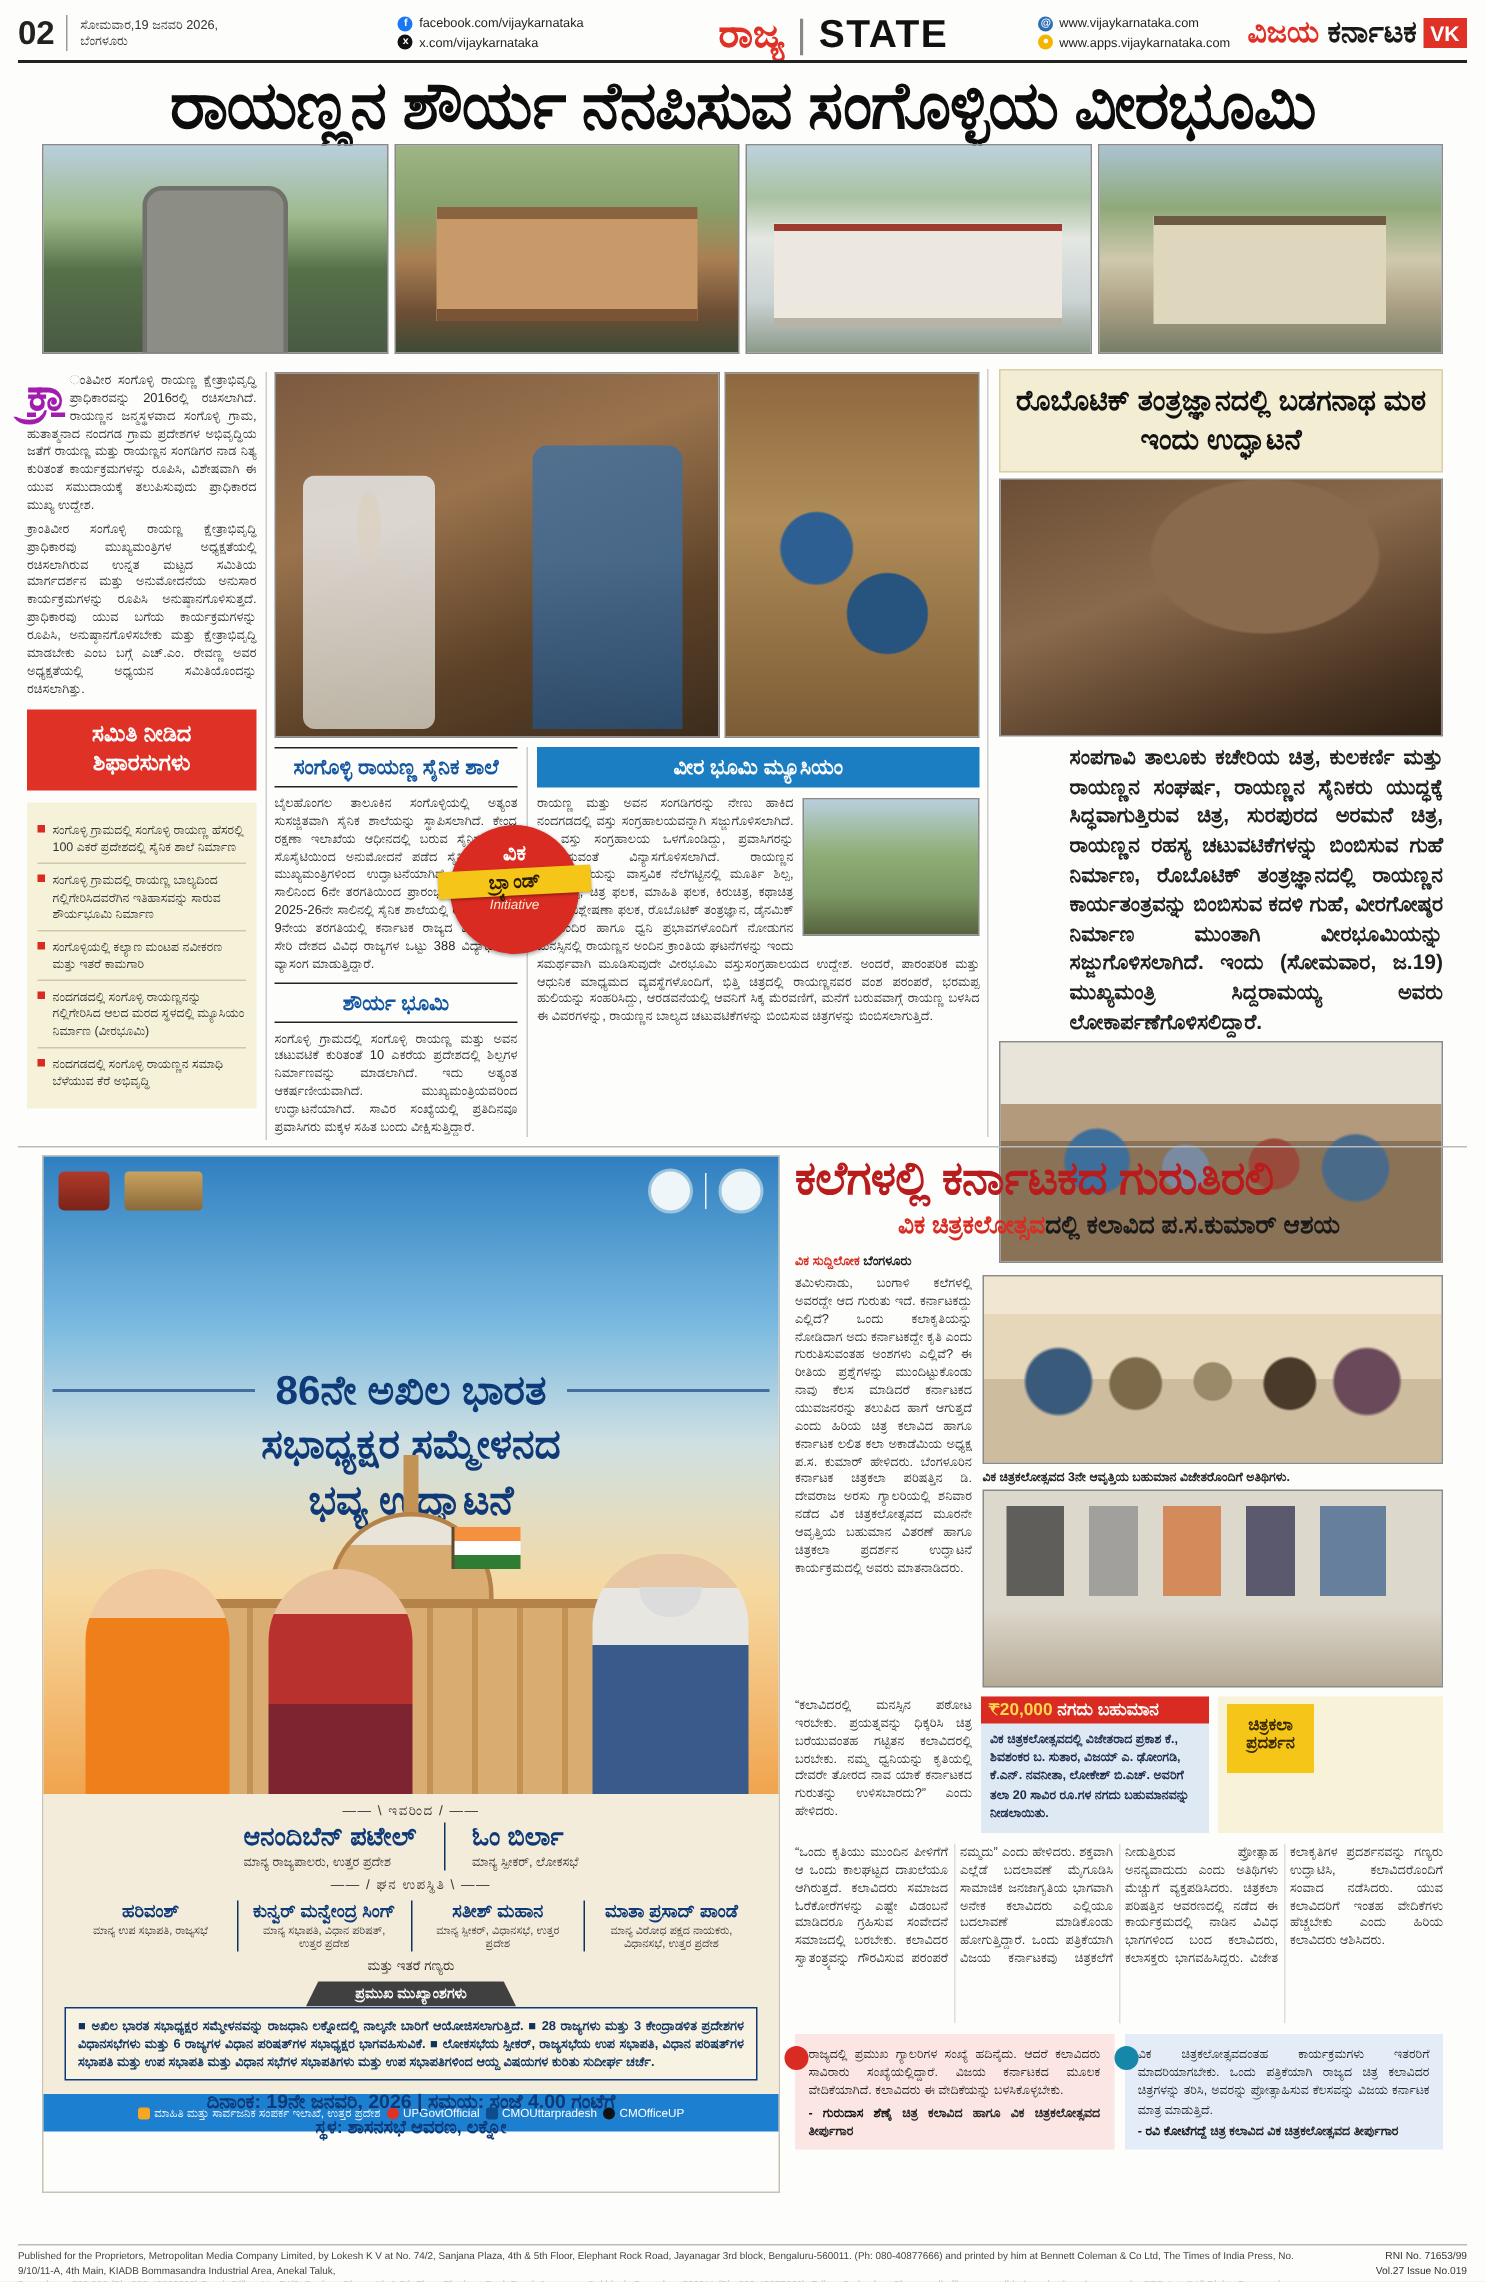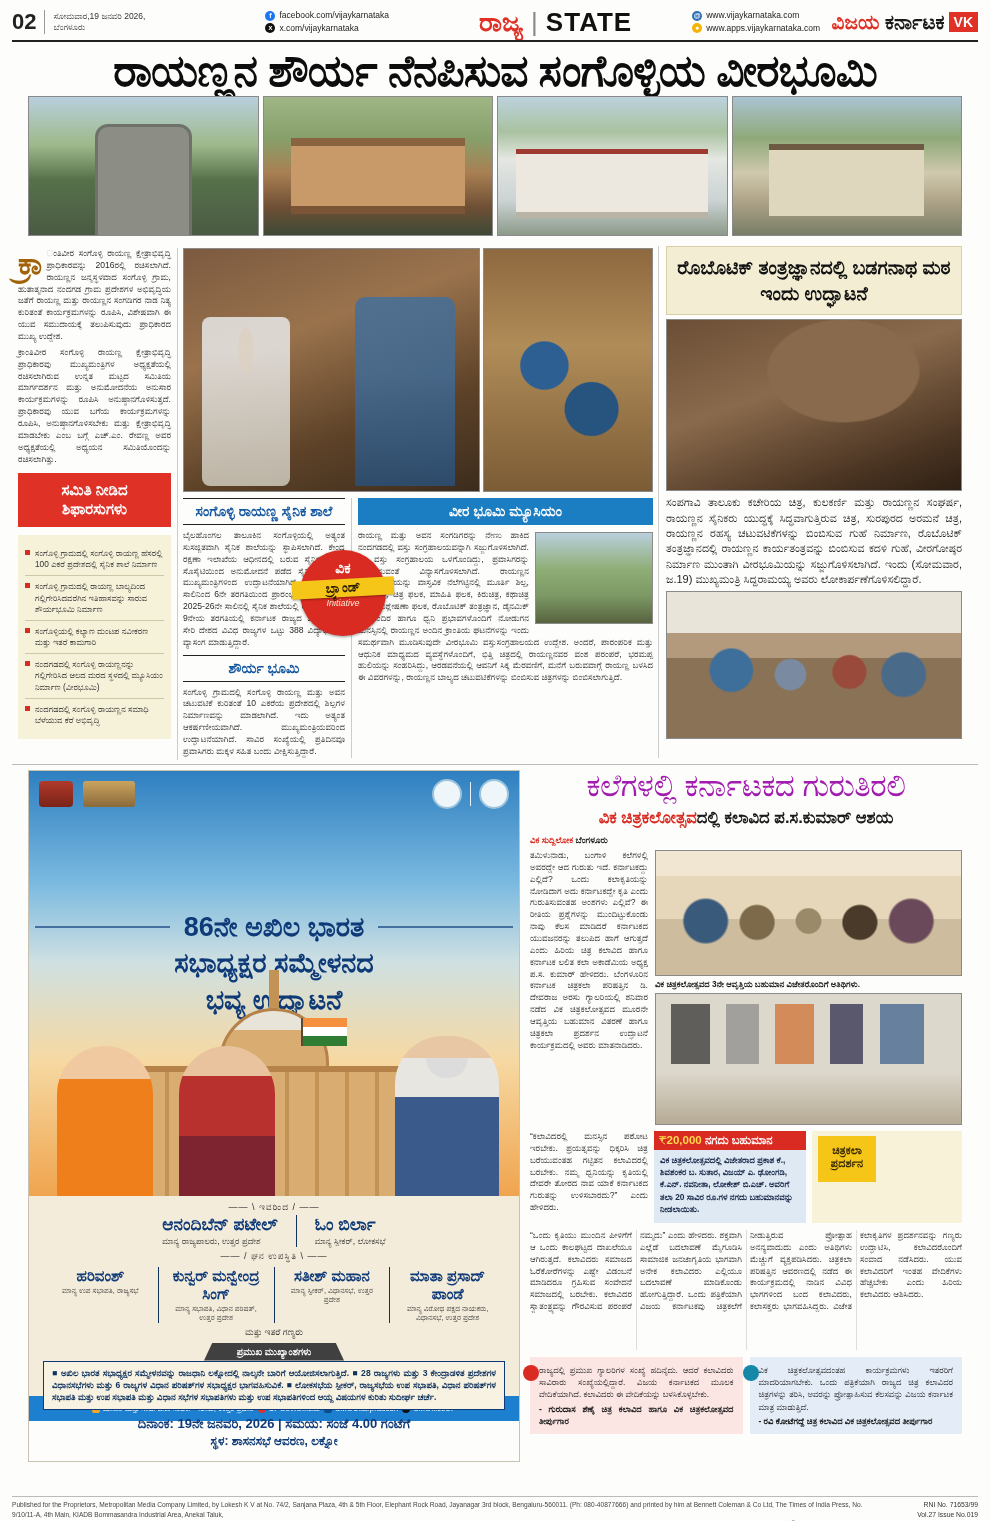--- a/index.html
+++ b/index.html
@@ -34,21 +34,21 @@
   .ph2 { background:linear-gradient(180deg,#9fb585 0%,#87a06b 30%,#a97f52 55%,#6e4f35 80%,#3d4a36 100%); }
   .ph2:before { content:""; position:absolute; left:12%; top:30%; width:76%; height:55%; background:#c89a6a; box-shadow:inset 0 -8px 0 #7a5435, inset 0 8px 0 #8a6440; }
   .ph3 { background:linear-gradient(180deg,#bcd2de 0%,#a9c2a0 25%,#e4e7e2 45%,#cbd3d4 75%,#8c9a8a 100%); }
   .ph3:before { content:""; position:absolute; left:8%; top:38%; width:84%; height:50%; background:#ece8e0; box-shadow:inset 0 5px 0 #9e3a30, inset 0 -6px 0 #b9b3a6; }
   .ph4 { background:linear-gradient(180deg,#aac3d2 0%,#8fa979 30%,#cfc9ae 55%,#b0a488 75%,#777d66 100%); }
   .ph4:before { content:""; position:absolute; left:16%; top:34%; width:68%; height:52%; background:#ded6bd; box-shadow:inset 0 6px 0 #6d5a42; }
 
   
   .kn-body { font-size:8.6px; line-height:1.38; text-align:justify; color:#2a2a2a; }
   .leftcol { position:absolute; left:18px; top:248px; width:160px; height:512px; border-right:1px solid #ccc; padding-right:6px; }
-  .dropcap { float:left; font-size:30px; font-weight:700; line-height:0.9; padding:2px 3px 0 0; color:#a16207; }
+  .dropcap { float:left; font-size:30px; font-weight:700; line-height:0.9; padding:2px 3px 0 0; color:#a21caf;text-decoration:underline; }
   .redbox { margin-top:8px; background:#e03127; color:#fff; text-align:center; font-size:15px; font-weight:700; line-height:1.25; padding:8px 4px; }
   .recbox { margin-top:8px; background:#f6f1d9; padding:8px 7px; }
   .recitem { display:flex; gap:5px; font-size:8.3px; line-height:1.35; color:#333; padding:5px 0; border-bottom:1px solid #cfc8a8; }
   .recitem:last-child { border-bottom:none; }
   .sqbullet { flex:0 0 5px; width:5px; height:5px; background:#d92b21; margin-top:2px; }
 
   .midphoto { position:absolute; left:183px; top:248px; width:470px; height:244px; display:flex; gap:3px; }
   .mp1 { flex:1.75; border:1px solid #8a8a8a; background:linear-gradient(160deg,#7c5a40 0%,#9a734d 35%,#5d4228 70%,#3c2c1d 100%); }
   .mp1:before { content:""; position:absolute; left:6%; top:28%; width:30%; height:70%; background:radial-gradient(ellipse at 50% 20%, #e8e3da 0 12%, transparent 13%), linear-gradient(180deg,#e8e8e8 20%, #cfcabc 100%); border-radius:8px; opacity:.85; }
   .mp1:after { content:""; position:absolute; right:8%; top:20%; width:34%; height:78%; background:linear-gradient(180deg,#3f6e9e 0 40%, #28517c 100%); border-radius:10px 10px 0 0; opacity:.8; }
@@ -61,21 +61,21 @@
   .veerahead { background:#1c7ec2; color:#fff; font-weight:700; font-size:14px; text-align:center; padding:5px 0; margin-bottom:5px; }
   .veerasmallphoto { float:right; width:118px; height:92px; border:1px solid #8a8a8a; margin:2px 0 4px 6px; background:linear-gradient(180deg,#b9cfdd 0%,#8fae77 40%,#7c9864 70%,#57633f 100%); }
   .badge { position:absolute; left:-52px; top:52px; width:86px; height:86px; background:#d92b21; border-radius:50%; z-index:5; box-shadow:0 1px 3px rgba(0,0,0,.4); text-align:center; }
   .badge .b1 { color:#fff; font-weight:700; font-size:14px; margin-top:10px; }
   .badge .ribbon { background:#f5c518; color:#2a1a00; font-weight:700; font-size:13px; margin:2px -8px 0; padding:1px 0; transform:rotate(-3deg); box-shadow:0 1px 2px rgba(0,0,0,.35); }
   .badge .b3 { color:#fde9d0; font-style:italic; font-size:9px; margin-top:1px; }
 
   .rightcol { position:absolute; left:658px; top:246px; width:304px; height:512px; border-left:1px solid #ccc; padding-left:7px; }
   .robobox { background:#f3edd3; border:1px solid #d8cfa6; text-align:center; font-size:19px; font-weight:700; color:#121212; padding:8px 4px; line-height:1.35; }
   .rphoto1 { margin-top:4px; width:100%; height:172px; border:1px solid #8a8a8a; background:radial-gradient(ellipse at 60% 30%, #8a6a4c 0 30%, transparent 31%), linear-gradient(160deg,#6b4e36 0%,#8a6a4c 40%,#4a3422 80%,#2e2014 100%); }
-  .rcaption { font-size:11px; line-height:1.4; color:#222; font-weight:400; padding:4px 0 3px; text-align:justify; }
+  .rcaption { font-size:14px; line-height:1.4; color:#222; font-weight:700; padding:4px 0 3px; text-align:justify;margin-left:47px; }
   .rphoto2 { width:100%; height:148px; border:1px solid #8a8a8a; background:linear-gradient(180deg,#e9e4da 0 28%, #b39a7c 28% 45%, #8a7257 45% 100%); }
   .rphoto2:before { content:""; position:absolute; left:10%; top:30%; width:80%; height:60%; background:radial-gradient(circle at 15% 40%, #3e6e9a 0 10%, transparent 11%), radial-gradient(circle at 40% 45%, #7a8aa0 0 10%, transparent 11%), radial-gradient(circle at 65% 42%, #9a4a3a 0 10%, transparent 11%), radial-gradient(circle at 88% 45%, #4a6a8a 0 10%, transparent 11%); }
 
   .rule2 { position:absolute; left:12px; top:764px; width:966px; height:1px; background:#bbb; }
 
   
   .ad { position:absolute; left:28px; top:770px; width:492px; height:692px; border:1px solid #c9c2b2; }
   .adsky { position:relative; width:100%; height:425px; background:linear-gradient(180deg,#2f7fc0 0%,#79b9e0 26%,#cfe0e2 45%,#f6d9a2 68%,#f0a44e 100%); overflow:hidden; }
   .adlogos { position:absolute; left:10px; right:10px; top:8px; display:flex; align-items:center; }
   .adlogo { width:34px; height:26px; background:linear-gradient(180deg,#b03a2a,#7a2218); border-radius:4px; }
@@ -99,35 +99,35 @@
   .adcream { position:relative; width:100%; height:200px; background:#f4ecda; padding:6px 14px 0; color:#10335e; }
   .divlabel { text-align:center; font-size:9px; color:#333; letter-spacing:1px; }
   .namesrow { display:flex; justify-content:center; gap:0; margin-top:2px; }
   .namecell { padding:0 18px; }
   .namecell + .namecell { border-left:1.5px solid #10335e; }
   .nbig { font-size:17px; font-weight:700; color:#0e3a78; }
   .nrole { font-size:8.5px; color:#333; margin-top:1px; }
   .presrow { display:flex; justify-content:center; margin-top:5px; }
   .pcell { text-align:center; padding:0 8px; flex:1; }
   .pcell + .pcell { border-left:1px solid #10335e; }
-  .pname { font-size:15px; font-weight:700; color:#0e3a78; }
+  .pname { font-size:12px; font-weight:700; color:#0e3a78; }
   .prole { font-size:7.4px; color:#333; margin-top:1px; line-height:1.25; }
   .others { text-align:center; font-size:9px; color:#222; margin-top:4px; }
   .hltab { width:140px; margin:5px auto 0; background:#404040; color:#fff; text-align:center; font-size:9.5px; font-weight:700; padding:3px 0; clip-path:polygon(6% 0,94% 0,100% 100%,0 100%); }
   .hlbox { border:1.2px solid #0e3a78; margin-top:0; padding:5px 8px; font-size:8.6px; color:#10335e; font-weight:700; line-height:1.45; text-align:justify; background:#f8f2e2; }
   .addate { text-align:center; font-size:13px; font-weight:700; color:#0e3a78; margin-top:6px; }
   .advenue { text-align:center; font-size:12px; font-weight:700; color:#0e3a78; margin-top:2px; }
   .adbar { width:100%; height:25px; background:#1d7fd0; display:flex; align-items:center; justify-content:center; gap:4px; color:#fff; font-size:7.8px; }
   .adbar .chip { display:flex; align-items:center; gap:3px; }
   .mini { display:inline-block; width:8px; height:8px; border-radius:2px; }
   .m1 { background:#f5a623; } .m2 { background:#e03127; border-radius:50%; } .m3 { background:#0d4d8c; } .m4 { background:#111; border-radius:50%; }
 
   
   .art { position:absolute; left:530px; top:768px; width:432px; height:700px; }
-  .art-headline { text-align:center; font-size:31px; font-weight:400; color:#a21caf; letter-spacing:-0.5px; }
+  .art-headline { text-align:left; font-size:31px; font-weight:700; color:#b91c1c; letter-spacing:-0.5px; }
   .art-subhead { text-align:center; font-size:16.5px; font-weight:700; margin-top:4px; color:#1a1a1a; }
   .art-subhead .red { color:#d92b21; }
   .art-byline { font-size:8.6px; margin:8px 0 4px; font-weight:700; }
   .art-byline .red { color:#d92b21; }
   .artrow1 { display:flex; gap:7px; }
   .arttextcol { flex:0 0 118px; }
   .artright { flex:1; }
   .aphoto1 { width:100%; height:126px; border:1px solid #8a8a8a; background:linear-gradient(180deg,#f0e6d2 0 20%, #e6d7ba 20% 55%, #cdbd9e 55% 100%); }
   .aphoto1:before { content:""; position:absolute; left:8%; top:34%; width:84%; height:56%; background:radial-gradient(circle at 10% 40%, #3a5a7c 0 9%, transparent 10%), radial-gradient(circle at 30% 42%, #7c6a4a 0 9%, transparent 10%), radial-gradient(circle at 50% 40%, #9a8a6a 0 9%, transparent 10%), radial-gradient(circle at 70% 42%, #4a3a2a 0 9%, transparent 10%), radial-gradient(circle at 90% 40%, #6a4a5a 0 9%, transparent 10%); }
   .acaption { font-size:8.3px; font-weight:700; color:#222; padding:3px 0; }

